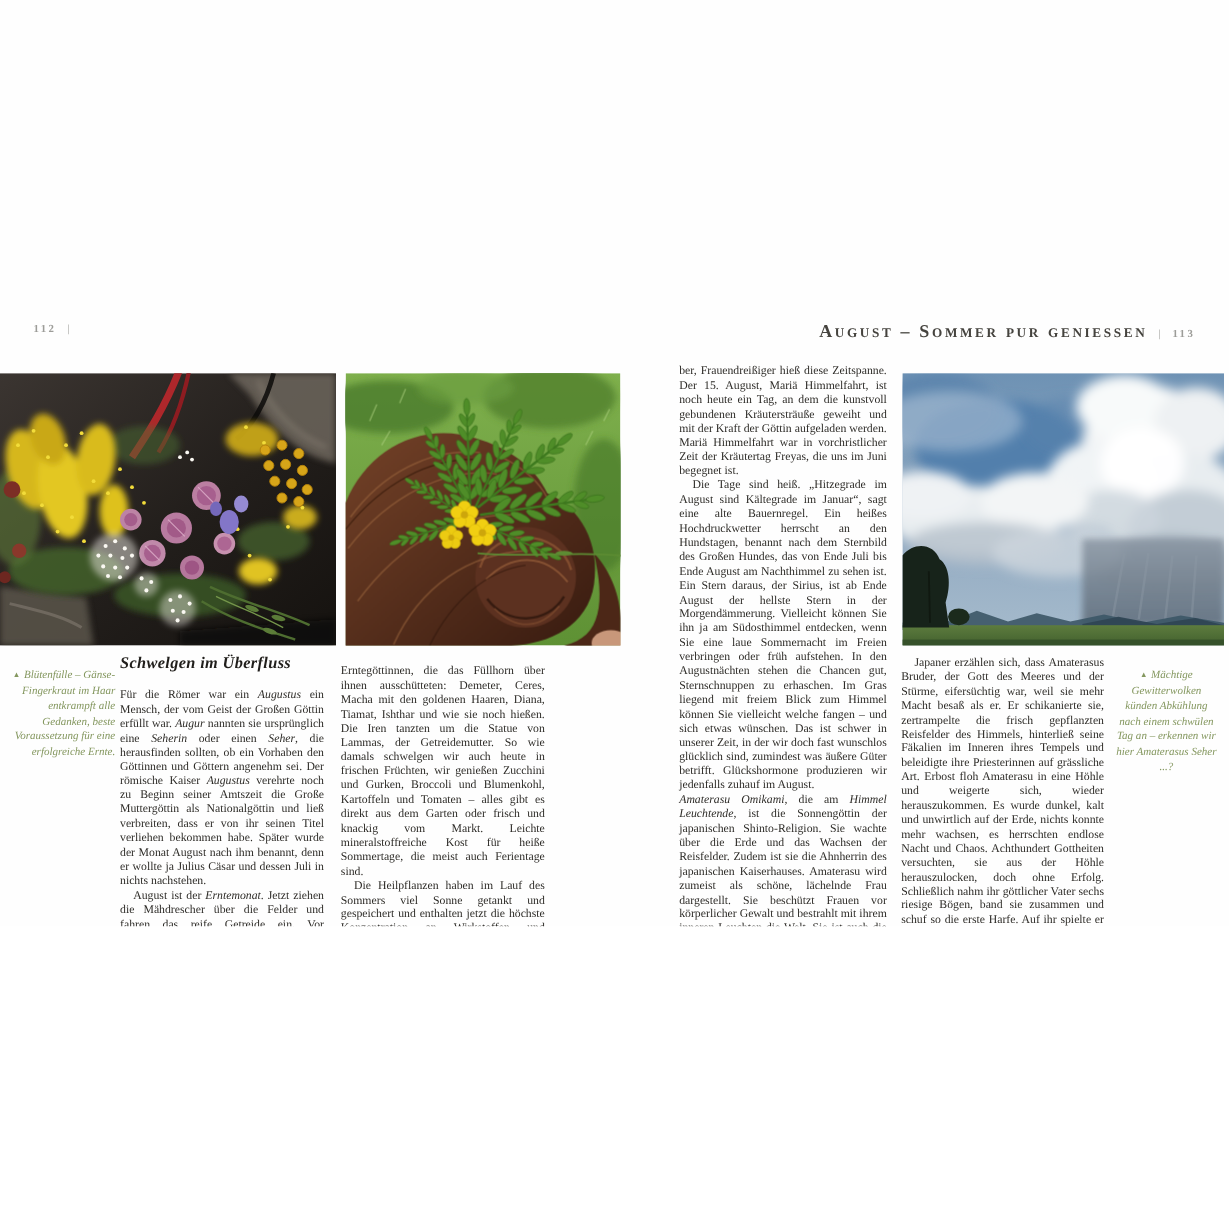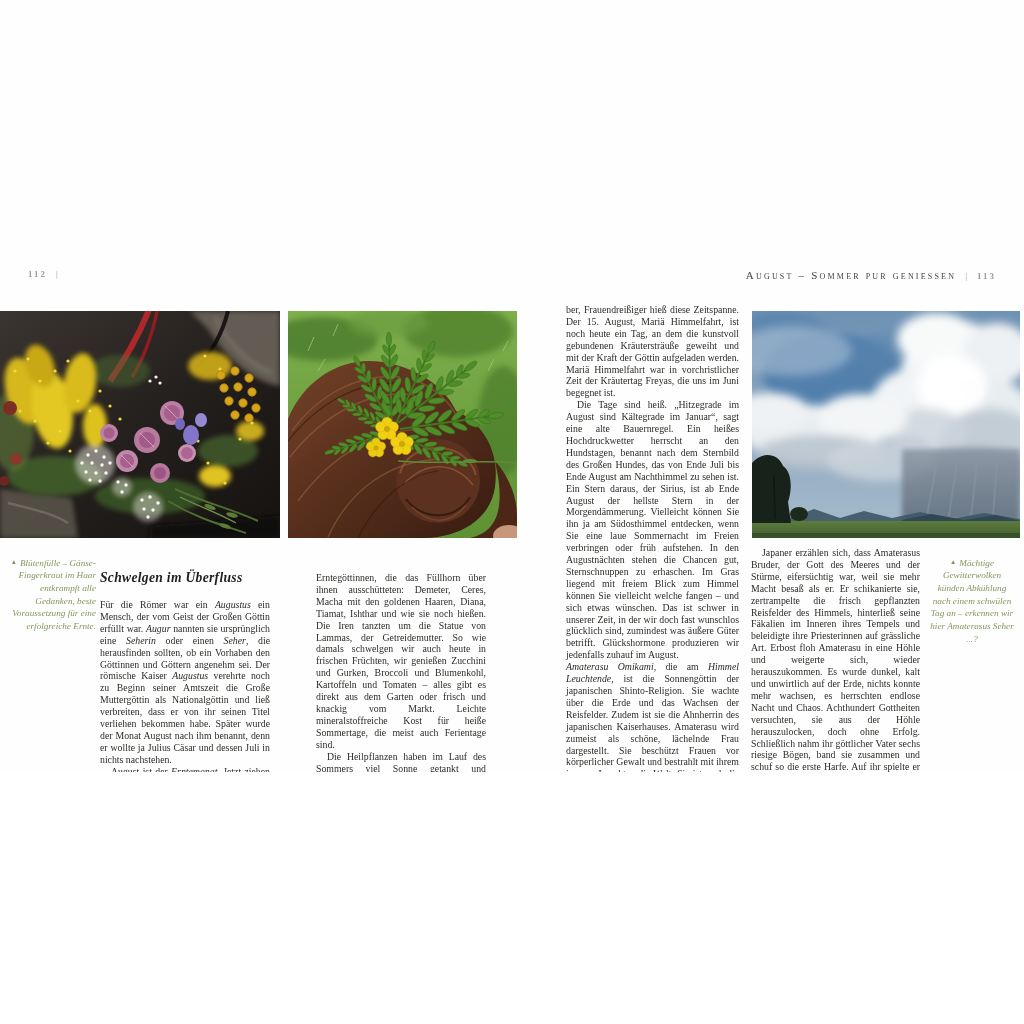--- a/index.html
+++ b/index.html
@@ -5,38 +5,38 @@
   html,body{margin:0;padding:0;background:#ffffff;}
   .spread{
     position:relative;width:1024px;height:772px;background:#fefefe;overflow:hidden;
     font-family:"Liberation Serif","DejaVu Serif",serif;color:var(--body-text,#2d2b27);
   }
   
   .folio{position:absolute;top:269px;font-size:9px;letter-spacing:2px;white-space:nowrap;}
   #page-num-left{left:28px;color:var(--page-number-gray,#9c9c98);font-weight:700;}
   #page-num-left .bar{margin-left:9px;font-weight:400;}
   #header-right{right:28px;text-align:right;}
-  #header-right .chapter{font-variant:small-caps;font-weight:400;letter-spacing:2.2px;color:var(--header-dark,#45433e);font-size:11px;}
+  #header-right .chapter{font-variant:small-caps;font-weight:700;letter-spacing:2.2px;color:var(--header-dark,#45433e);font-size:15px;}
   #header-right .bar{color:var(--page-number-gray,#9c9c98);margin:0 8px 0 9px;font-weight:400;}
   #header-right .num{color:var(--page-number-gray,#9c9c98);font-weight:700;}
   
   .photo{position:absolute;top:311px;height:227px;}
   .photo svg{display:block;width:100%;height:100%;}
   #photo-bouquet{left:0;width:280px;}
   #photo-hair{left:288px;width:229px;}
   #photo-storm{left:752px;width:268px;}
   
   .caption{position:absolute;top:556px;width:86px;font-style:italic;font-size:9.2px;line-height:12.7px;color:var(--caption-green,#84975f);}
   #caption-left{left:10px;text-align:right;}
   #caption-right{left:929px;text-align:center;}
   .caption .marker{font-style:normal;font-size:6.3px;vertical-align:1.5px;margin-right:3px;}
   
   .col{position:absolute;font-size:9.8px;line-height:11.9px;text-align:justify;font-family:Liberation Serif, serif;}
-  #col1{left:100px;top:569px;width:170px;}
-  #col2{left:284px;top:572px;width:170px;margin-left:32px;}
+  #col1{left:100px;top:544px;width:170px;}
+  #col2{left:284px;top:554px;width:170px;}
   #col3{left:566px;top:304px;width:173px;}
   #col4{left:751px;top:547px;width:169px;}
   .col p{margin:0;}
   .col p.indent{text-indent:11px;}
   .col h3.heading{
     font-size:13.6px;line-height:17px;font-weight:700;font-style:italic;
     letter-spacing:.3px;margin:19px 0 12px 0;color:#201e1b;
   }
   .col h3.heading:first-child{margin-top:0;margin-bottom:13px;}
   .col em{font-style:italic;}

